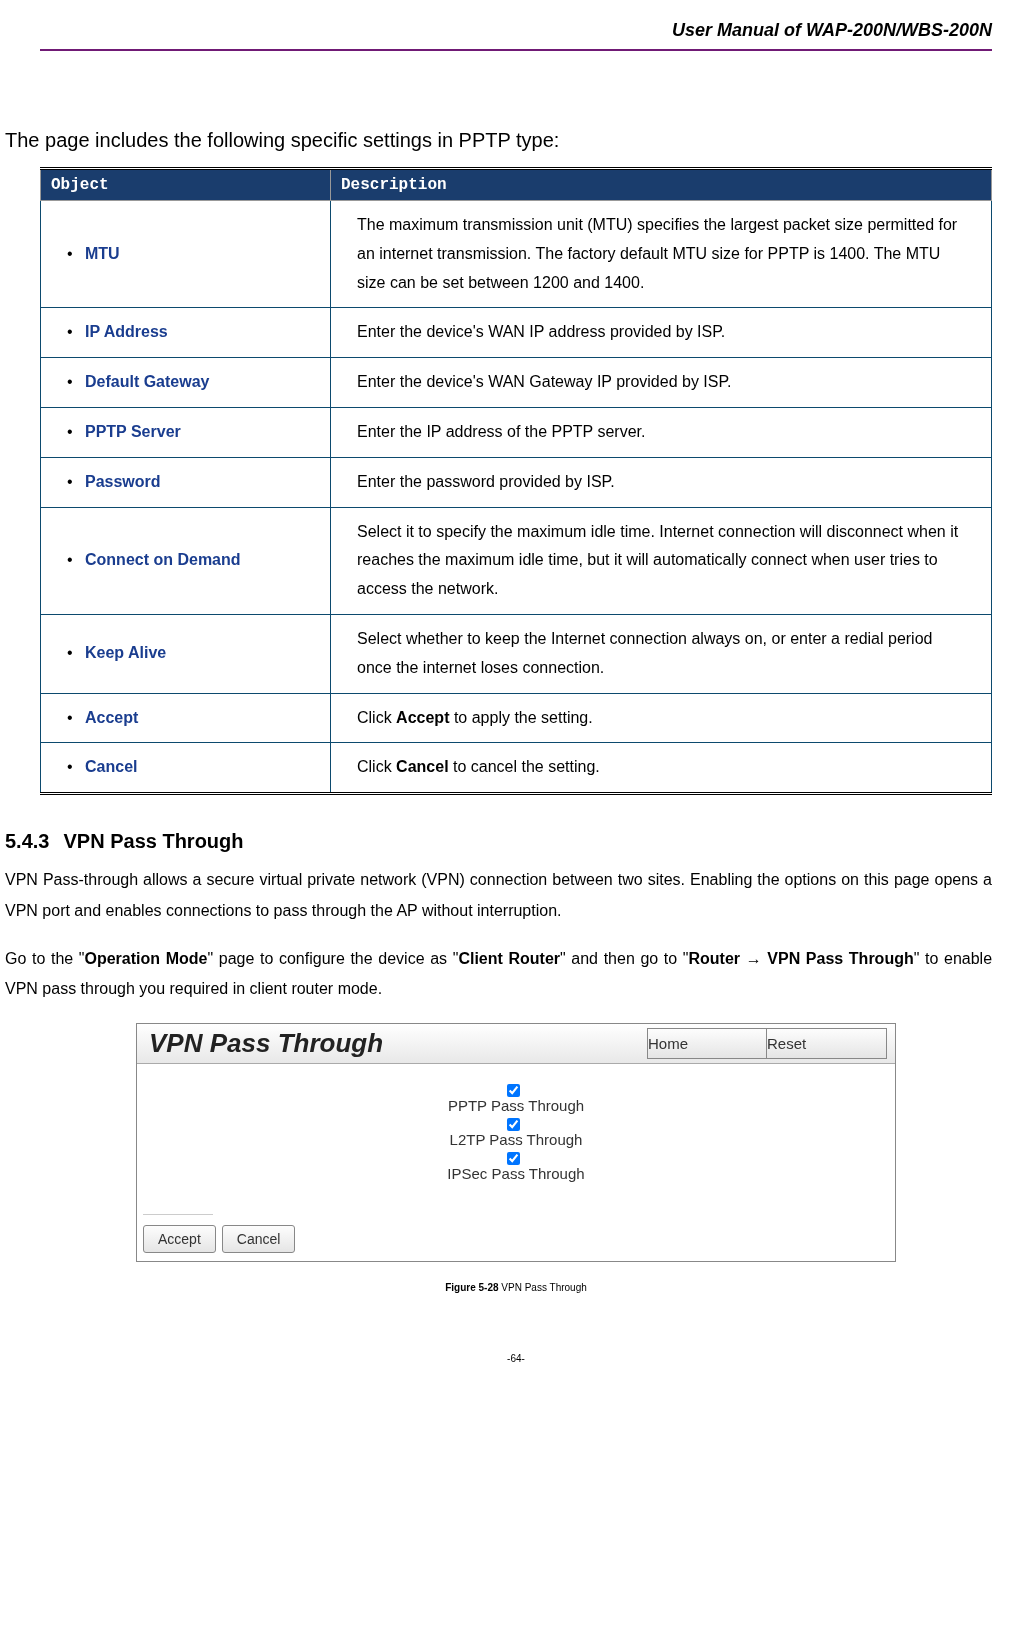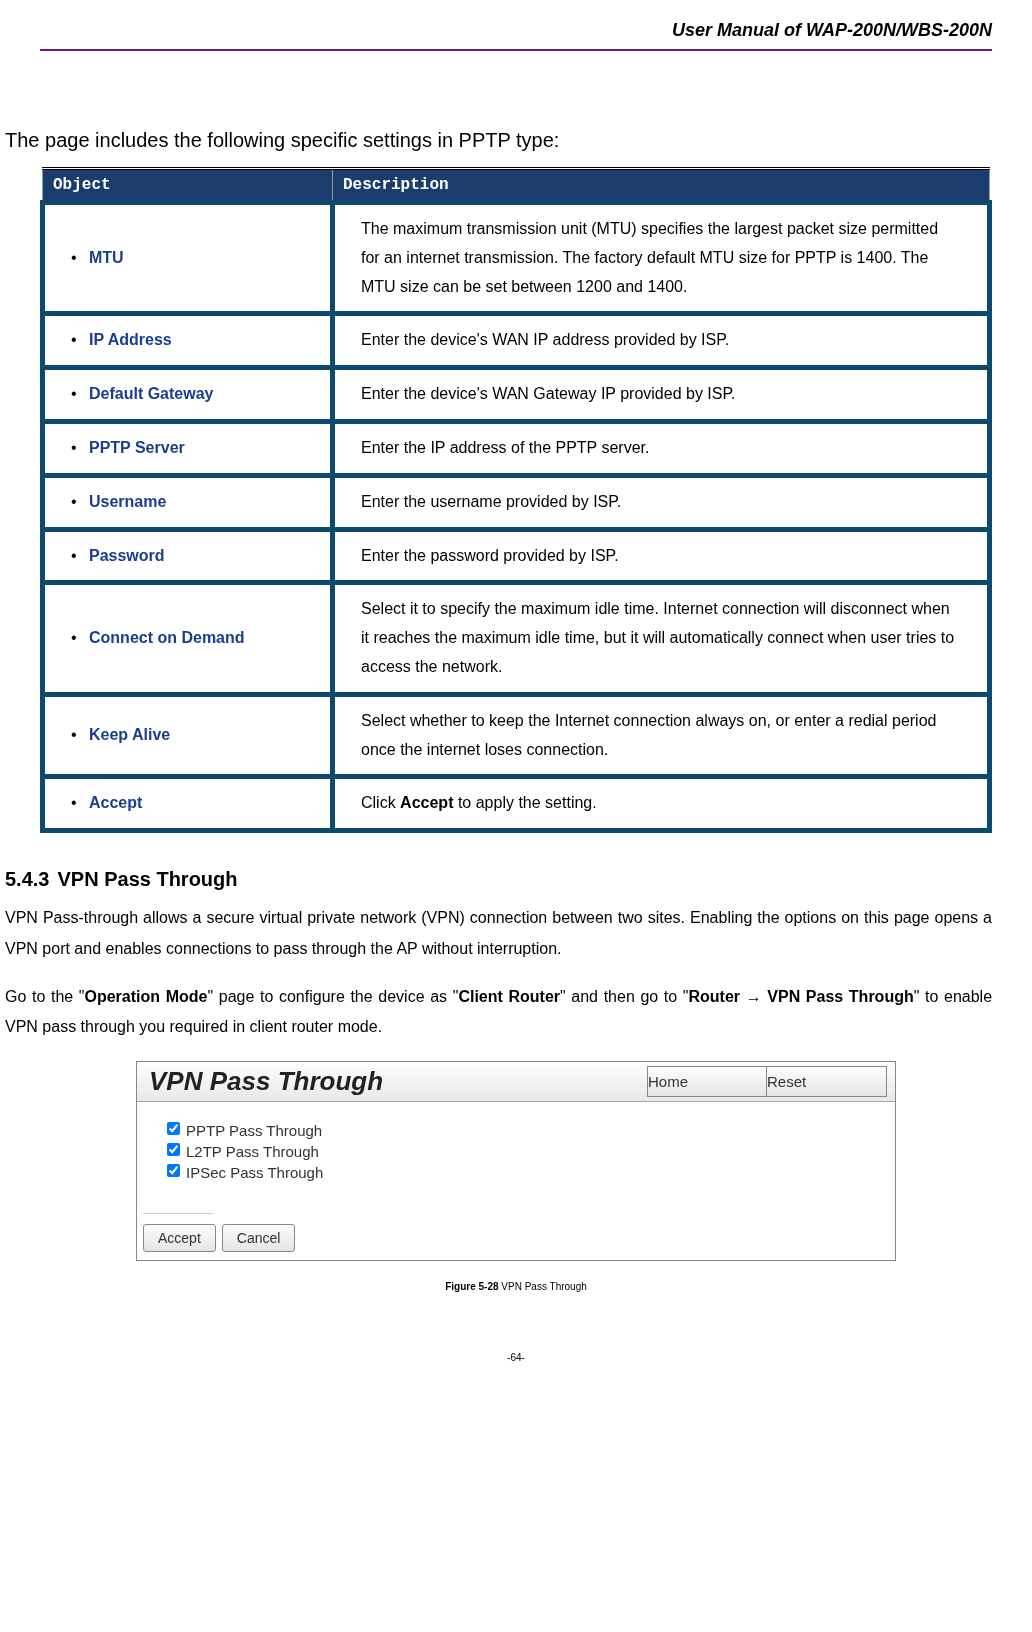--- a/index.html
+++ b/index.html
@@ -42,21 +42,21 @@
       text-align: left;
       padding: 6px 10px;
       font-size: 16px;
       border: 1px solid #999;
       font-family: Liberation Mono, monospace;
     }
     .settings-table th:first-child {
       width: 290px;
     }
     .settings-table td {
-      border: 5px solid #0c4a6e;
+      border: 1px solid #0c4a6e;
       padding: 10px 26px;
       font-size: 16px;
       vertical-align: middle;
       line-height: 1.8;
     }
     .object-cell {
       color: #1a3d8f;
       font-weight: bold;
       padding-left: 10px;
     }
@@ -66,21 +66,21 @@
       color: #000;
       font-weight: normal;
     }
     .section-heading {
       font-size: 20px;
       font-weight: bold;
       margin-left: -35px;
       margin-bottom: 12px;
     }
     .section-number {
-      margin-right: 8px;
+      margin-right: 14px;
     }
     .para {
       font-size: 16px;
       line-height: 1.9;
       margin-left: -35px;
       margin-bottom: 18px;
       text-align: justify;
     }
     .bold {
       font-weight: bold;
@@ -122,21 +122,22 @@
       border-left: none;
     }
     .fig-body {
       padding: 20px 30px 10px 30px;
       font-size: 15px;
       color: #333;
     }
     .checkrow {
       margin-bottom: 4px;
       display: flex;
-      align-items: flex-start;
+      align-items: center;
+      flex-direction: column;
     }
     .checkrow input {
       margin-right: 6px;
     }
     .hr-thin {
       border: none;
       border-top: 1px solid #ccc;
       width: 70px;
       margin: 18px 0 6px 0;
     }
@@ -190,38 +191,38 @@
       </tr>
       <tr>
         <td class="object-cell"><span class="bullet">•</span><span>Default Gateway</span></td>
         <td>Enter the device's WAN Gateway IP provided by ISP.</td>
       </tr>
       <tr>
         <td class="object-cell"><span class="bullet">•</span><span>PPTP Server</span></td>
         <td>Enter the IP address of the PPTP server.</td>
       </tr>
       <tr>
-        <td class="object-cell"><span class="bullet">•</span><span>Username</span></td>
-        <td>Enter the username provided by ISP.</td>
-      </tr>
-      <tr>
         <td class="object-cell"><span class="bullet">•</span><span>Password</span></td>
         <td>Enter the password provided by ISP.</td>
       </tr>
       <tr>
         <td class="object-cell"><span class="bullet">•</span><span>Connect on Demand</span></td>
         <td>Select it to specify the maximum idle time. Internet connection will disconnect when it reaches the maximum idle time, but it will automatically connect when user tries to access the network.</td>
       </tr>
       <tr>
         <td class="object-cell"><span class="bullet">•</span><span>Keep Alive</span></td>
         <td>Select whether to keep the Internet connection always on, or enter a redial period once the internet loses connection.</td>
       </tr>
       <tr>
         <td class="object-cell"><span class="bullet">•</span><span>Accept</span></td>
         <td><span>Click </span><span class="desc-bold">Accept</span><span> to apply the setting.</span></td>
+      </tr>
+      <tr>
+        <td class="object-cell"><span class="bullet">•</span><span>Cancel</span></td>
+        <td><span>Click </span><span class="desc-bold">Cancel</span><span> to cancel the setting.</span></td>
       </tr>
     </tbody>
 </table>
 
 <div class="section-heading">
   <span class="section-number">5.4.3</span><span>VPN Pass Through</span>
 </div>
 
 <p class="para">VPN Pass-through allows a secure virtual private network (VPN) connection between two sites. Enabling the options on this page opens a VPN port and enables connections to pass through the AP without interruption.</p>
 

